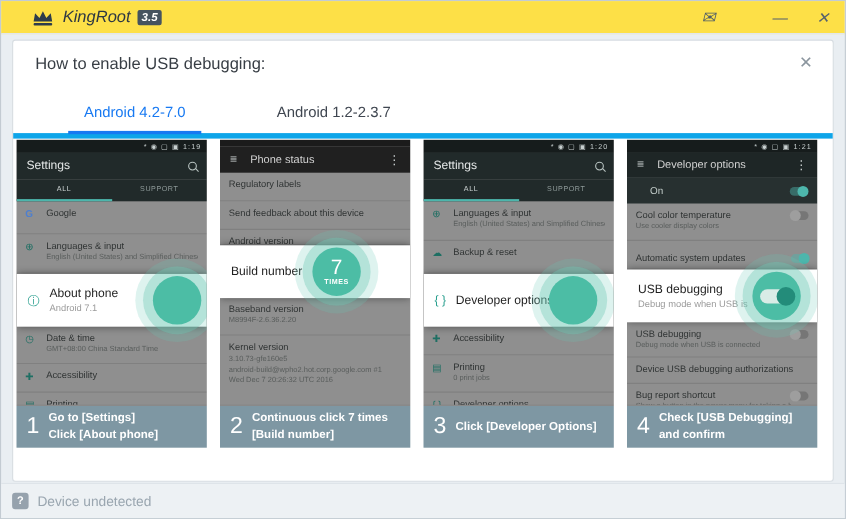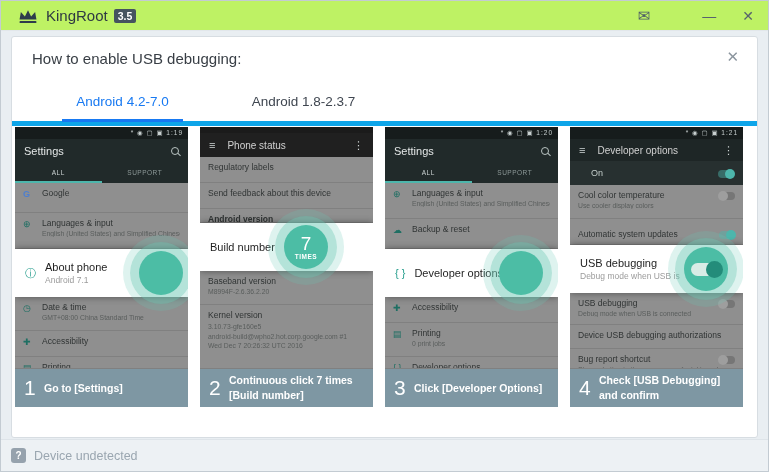--- a/index.html
+++ b/index.html
@@ -1,22 +1,22 @@
 <!DOCTYPE html>
 <html><head>
 <meta charset="utf-8">
 <style>
   * { margin:0; padding:0; box-sizing:border-box; }
   body { font-family:"Liberation Sans", sans-serif; background:#d7dde2; }
   .window { width:769px; height:472px; position:relative; background:#e9eef2; overflow:hidden;
             border:1px solid #c3cbd2; }
 
   
-  .titlebar { position:absolute; top:0; left:0; right:0; height:30px; background:#bef264;
-              border-bottom:1px solid #e2e7eb; display:flex; align-items:center; padding-left:16px; }
+  .titlebar { position:absolute; top:0; left:0; right:0; height:30px; background:#fde047;
+              border-bottom:1px solid #e2e7eb; display:flex; align-items:center; padding-left:27px;font-style:italic; }
   .crown { width:22px; height:16px; margin-right:7px; }
   .app-name { font-size:15px; color:#2e3843; }
   .ver-badge { background:#45535f; color:#fff; font-size:10.5px; font-weight:bold;
                padding:1px 4px; border-radius:2px; margin-left:6px; }
   .tb-right { position:absolute; right:14px; top:0; height:30px; display:flex; align-items:center; }
   .mail-btn { font-size:15px; color:#4f5d68; margin-right:52px; cursor:pointer; }
   .min-btn  { font-size:14px; color:#57636d; margin-right:26px; cursor:pointer; }
   .cls-btn  { font-size:14px; color:#57636d; cursor:pointer; }
 
   
@@ -125,21 +125,21 @@
       <span class="cls-btn">✕</span>
     </div>
   </div>
 
   <div class="dialog">
     <div class="dlg-title">How to enable USB debugging:</div>
     <div class="dlg-close">✕</div>
 
     <div class="tabs-wrap">
       <div class="tab active">Android 4.2-7.0</div>
-      <div class="tab">Android 1.8-2.3.7</div>
+      <div class="tab">Android 1.2-2.3.7</div>
     </div>
 
     <div class="steps-row">
 
       <div class="step">
         <div class="screen">
           <div class="p-status">
             <span>* ◉ ▢ ▣</span> <span>1:19</span>
           </div>
           <div class="p-header" style="height:24px;">
@@ -190,20 +190,21 @@
             <span class="ric">▤</span>
             <div class="rtxt">
                 <div class="rtit">Printing</div>
               </div>
           </div>
         </div>
         <div class="caption">
           <span class="cap-num">1</span>
           <div class="cap-lines">
             <span>Go to [Settings]</span>
+            <span>Click [About phone]</span>
           </div>
         </div>
       </div>
 
       <div class="step">
         <div class="screen">
           <div class="p-topgap"></div>
           <div class="p-header dark" style="height:24px;">
             <span class="glyph g-left">≡</span>
             <span>Phone status</span>
@@ -212,21 +213,21 @@
           <div class="p-row" style="height:26px;">
             <div class="rtxt">
                 <div class="rtit">Regulatory labels</div>
               </div>
           </div>
           <div class="p-row" style="height:26px;">
             <div class="rtxt">
                 <div class="rtit">Send feedback about this device</div>
               </div>
           </div>
-          <div class="p-row" style="height:14px;font-weight:bold;">
+          <div class="p-row" style="height:14px;">
             <div class="rtxt">
                 <div class="rtit">Android version</div>
               </div>
           </div>
           <div class="hl">
             <div>
                 <div class="hl-tit">Build number</div>
               </div>
             <div class="halo" style="right:36px;">
               <div class="core">

